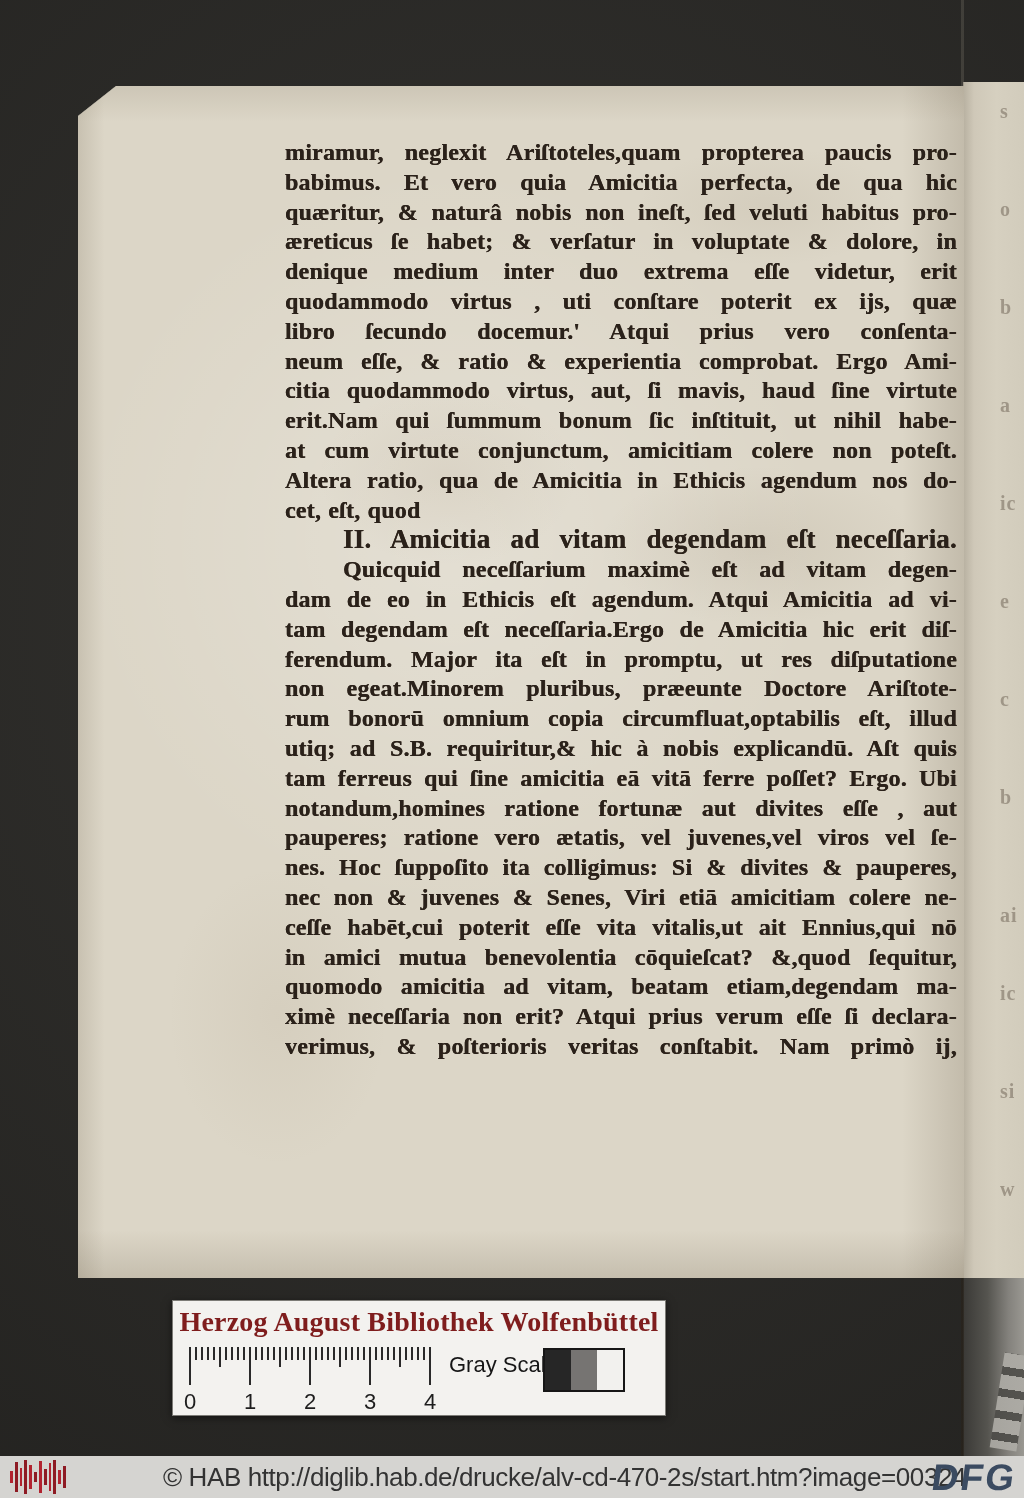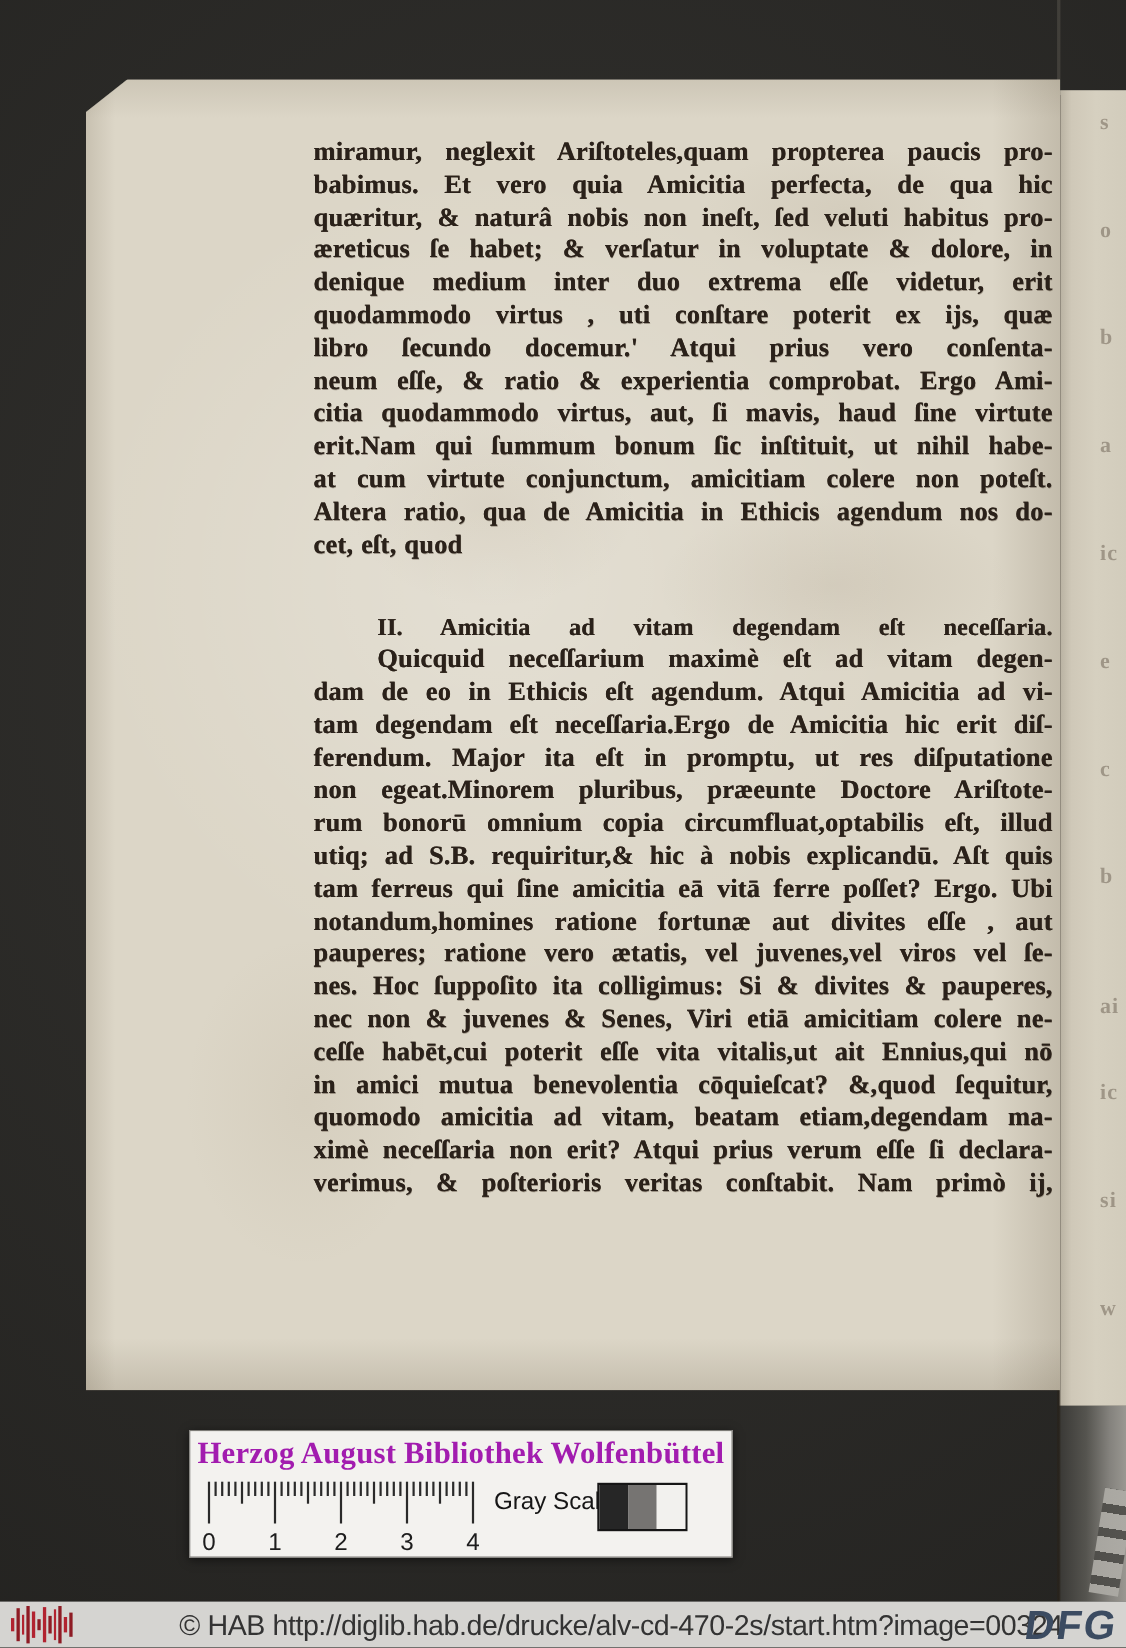--- a/index.html
+++ b/index.html
@@ -35,21 +35,21 @@
     background:linear-gradient(to bottom, rgba(110,105,95,.35) 0 86px, rgba(40,34,26,.65) 86px 100%);
   }
   .fragments{position:absolute;left:1000px;top:100px;width:24px;height:1150px;}
   .fragments span{
     position:absolute;left:0;font-size:20px;font-weight:700;color:rgba(70,58,45,.38);
     filter:blur(.4px);letter-spacing:1px;
   }
 
   
   .page{
-    position:absolute;left:78px;top:72px;width:886px;height:1192px;
+    position:absolute;left:78px;top:86px;width:886px;height:1192px;
     background:
       radial-gradient(60% 45% at 42% 38%, rgba(255,255,255,0.22), rgba(255,255,255,0) 70%),
       linear-gradient(to right, rgba(95,82,60,0.16) 0, rgba(95,82,60,0) 3%, rgba(95,82,60,0) 93%, rgba(95,82,60,0.2) 100%),
       linear-gradient(to bottom, rgba(95,82,60,0.12) 0, rgba(95,82,60,0) 3%, rgba(95,82,60,0) 96%, rgba(95,82,60,0.18) 100%),
       var(--page);
     clip-path:polygon(38px 0, 100% 0, 100% 100%, 0 100%, 0 30px);
     box-shadow:0 0 22px rgba(0,0,0,.45);
     font-family:Liberation Serif, serif;
   }
   .corner-fold{
@@ -69,31 +69,31 @@
     color:var(--ink);
   }
   .tl{
     height:29.8px;line-height:29.8px;font-size:24px;font-weight:700;
     letter-spacing:.2px;word-spacing:1px;
     text-shadow:0 0 .6px rgba(42,30,18,.85), 0.4px 0.4px 0 rgba(42,30,18,.35);
     overflow:hidden;
   }
   .tl-justify{text-align:justify;text-align-last:justify;}
   .tl-plain{text-align:left;}
-  .tl-heading{font-size:22px;padding-left:58px;text-align:justify;text-align-last:justify;margin-top:44px;}
+  .tl-heading{font-size:27px;padding-left:58px;text-align:justify;text-align-last:justify;}
   .tl-indent{padding-left:58px;text-align:justify;text-align-last:justify;}
 
   
   .label-card{
     position:absolute;left:172px;top:1300px;width:492px;height:114px;
     background:var(--card-bg);border:1px solid #7c7b76;box-shadow:0 2px 8px rgba(0,0,0,.5);
   }
   .card-title{
     position:absolute;left:0;top:5px;width:100%;text-align:center;
-    font-family:"Liberation Serif","DejaVu Serif",serif;font-weight:700;font-size:28px;color:#a21caf;
+    font-family:"Liberation Serif","DejaVu Serif",serif;font-weight:700;font-size:28px;color:#7f1d1d;
     letter-spacing:.2px;white-space:nowrap;
   }
   .ruler{position:absolute;left:16px;top:46px;width:244px;height:64px;}
   .ruler .tick{position:absolute;top:0;width:2px;background:#2a2a2a;}
   .ruler .t-minor{height:13px;}
   .ruler .t-half{height:20px;}
   .ruler .t-major{height:38px;}
   .ruler-numbers{position:absolute;left:16px;top:88px;width:244px;height:24px;}
   .ruler-numbers span{
     position:absolute;width:24px;text-align:center;

